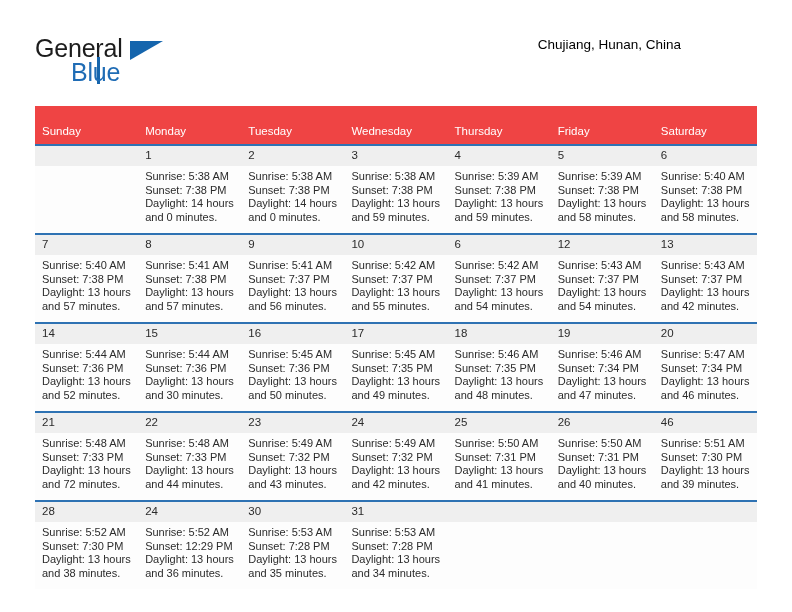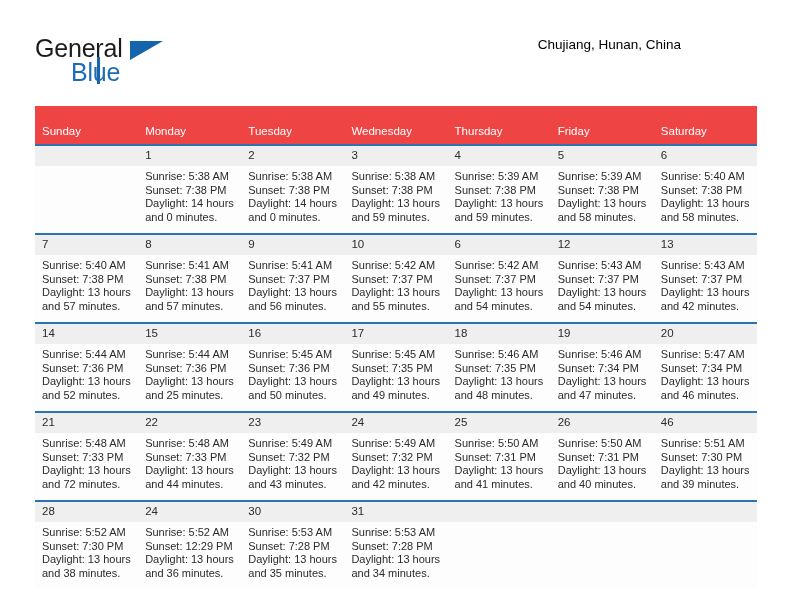--- a/index.html
+++ b/index.html
@@ -316,21 +316,21 @@
               <div>Daylight: 13 hours</div>
               <div>and 52 minutes.</div>
             </div>
           </td>
           <td>
             <div class="daynum">15</div>
             <div class="cellbody">
               <div>Sunrise: 5:44 AM</div>
               <div>Sunset: 7:36 PM</div>
               <div>Daylight: 13 hours</div>
-              <div>and 25 minutes.</div>
+              <div>and 30 minutes.</div>
             </div>
           </td>
           <td>
             <div class="daynum">16</div>
             <div class="cellbody">
               <div>Sunrise: 5:45 AM</div>
               <div>Sunset: 7:36 PM</div>
               <div>Daylight: 13 hours</div>
               <div>and 50 minutes.</div>
             </div>

